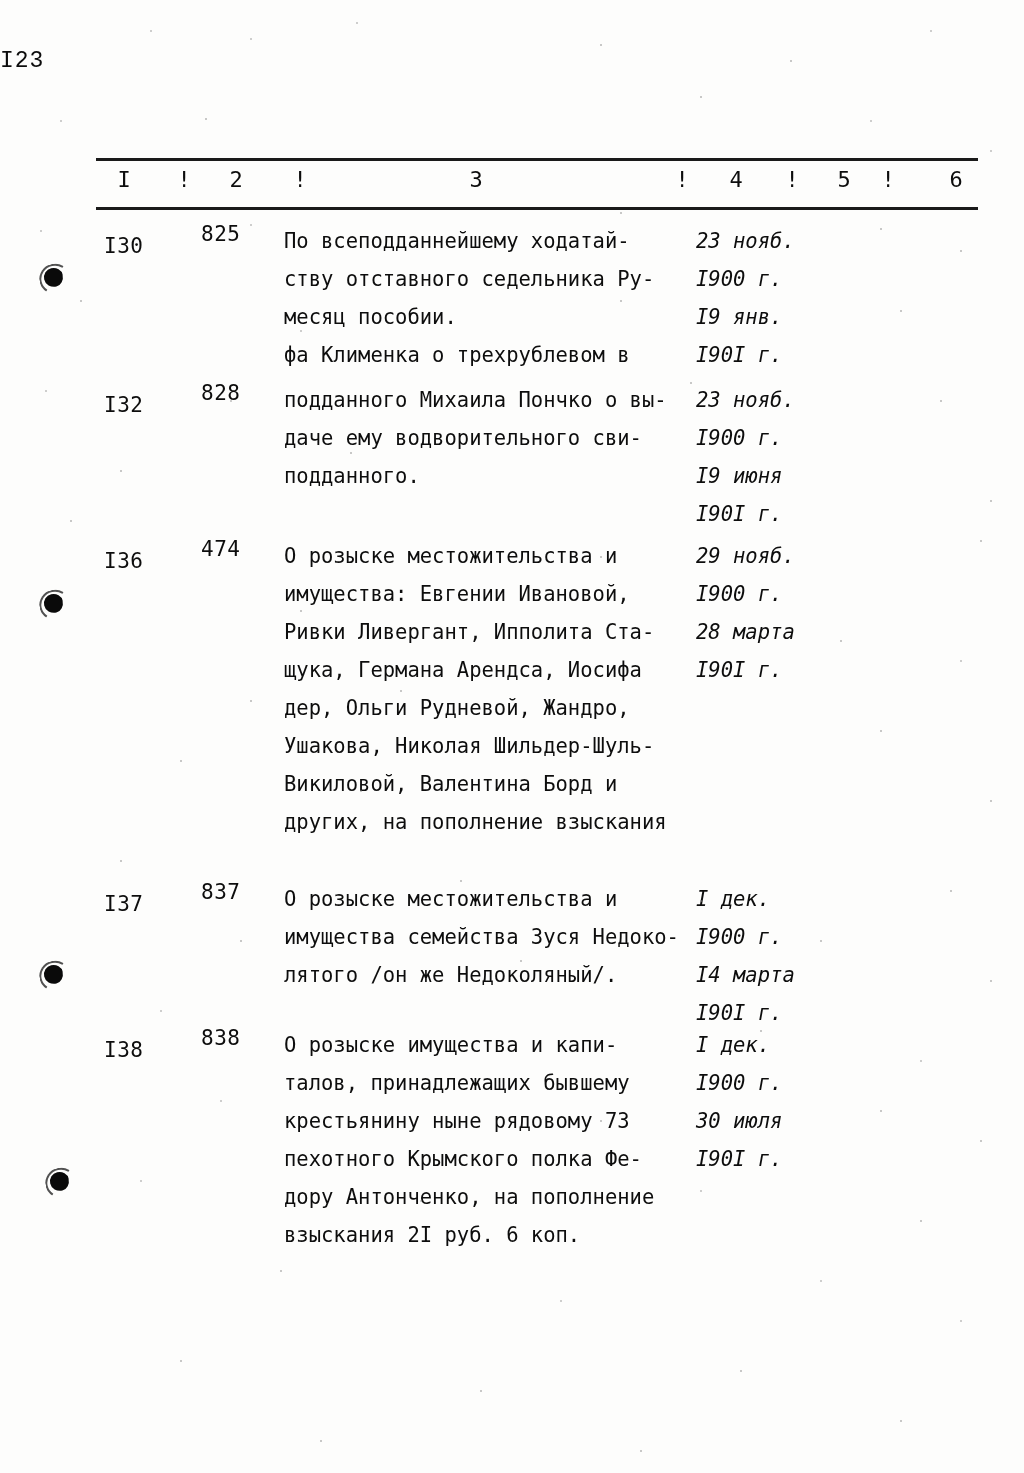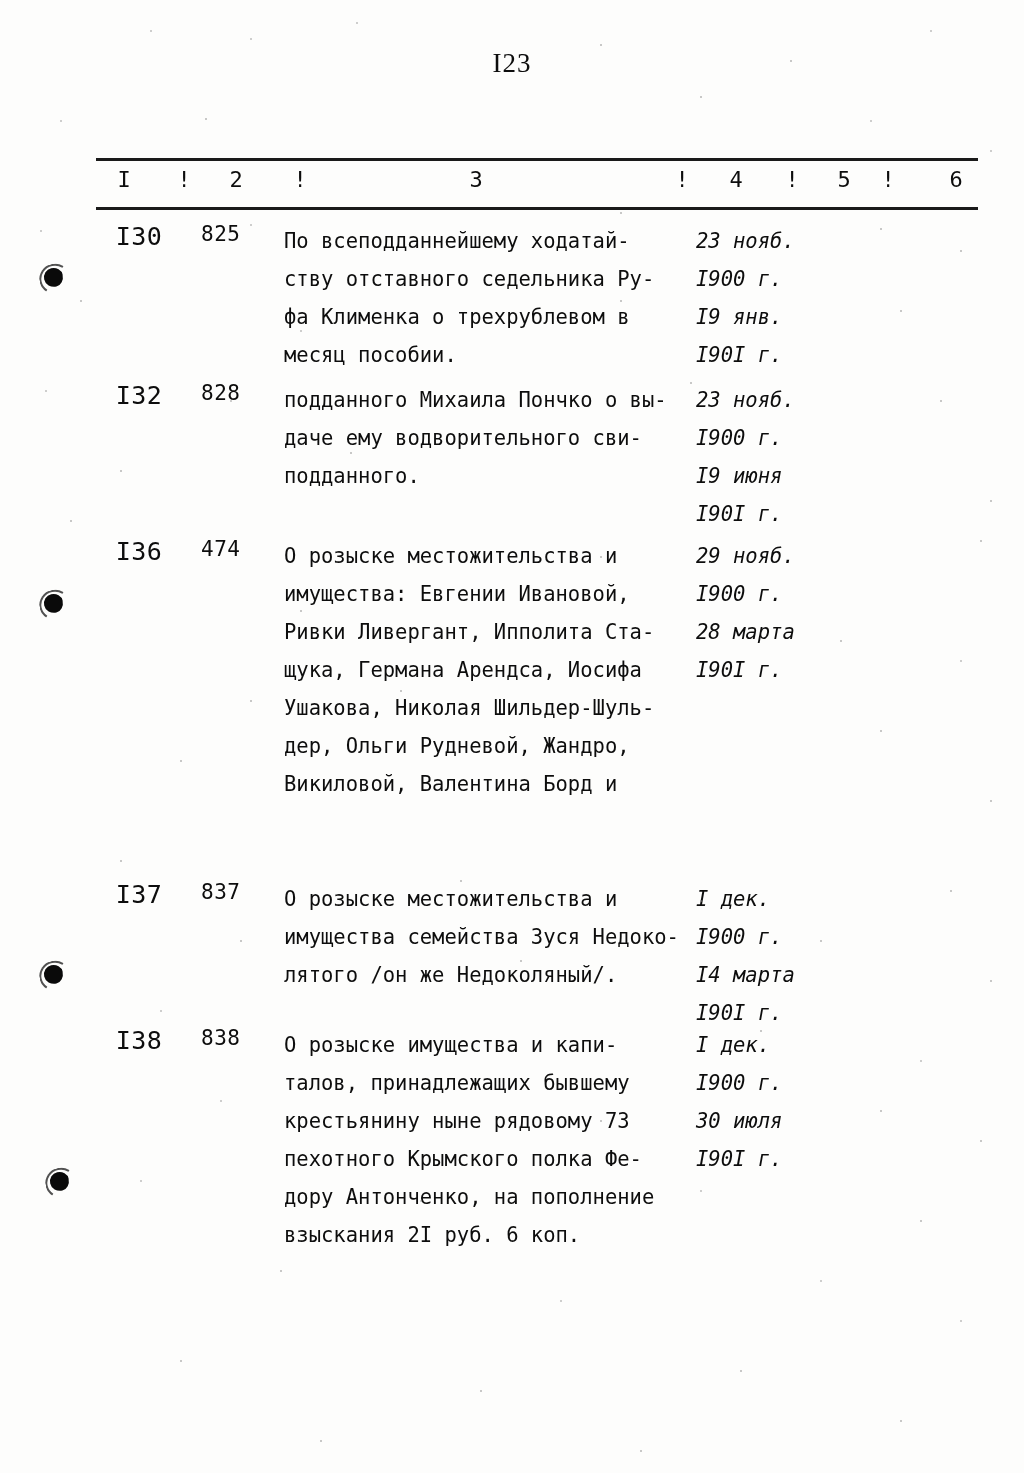--- a/index.html
+++ b/index.html
@@ -17,24 +17,23 @@
     font-family: "DejaVu Sans Mono", "Liberation Mono", monospace;
     color: #0d0d0d;
   }
 
   
   .page-number {
     position: absolute;
     top: 48px;
     left: 0;
     width: 1024px;
-    text-align: center;
-    font-size: 27px;
+    font-size: 23px;
     letter-spacing: 1px;
-    font-family: Liberation Serif, serif;
+    font-family: Liberation Mono, monospace;
   }
 
   
   .header-band {
     position: absolute;
     top: 158px;
     left: 96px;
     width: 882px;
     height: 46px;
     border-top: 3px solid #1a1a1a;
@@ -52,25 +51,24 @@
   
   .record {
     position: absolute;
     left: 96px;
     width: 900px;
   }
 
   .col-1 {
     position: absolute;
     left: 8px;
-    top: 0;
+    top: 12px;
     width: 70px;
-    font-size: 25px;
+    font-size: 21px;
     letter-spacing: 0.5px;
-    text-align: center;
   }
 
   .col-2 {
     position: absolute;
     left: 105px;
     top: 0;
     width: 80px;
     font-size: 21px;
     letter-spacing: 0.5px;
   }
@@ -158,22 +156,22 @@
       <div class="hcell" style="left: 840px; width: 40px;">6</div>
     </div>
 
   <div id="records-root">
       <div class="record" style="top: 222px;">
         <div class="col-1">I30</div>
         <div class="col-2">825</div>
         <div class="col-3">
           <span class="ln">По всеподданнейшему ходатай-</span>
           <span class="ln">ству отставного седельника Ру-</span>
+          <span class="ln">месяц пособии.</span>
           <span class="ln">фа Клименка о трехрублевом в</span>
-          <span class="ln">месяц пособии.</span>
         </div>
         <div class="col-456">
           <span class="ln">23 нояб.</span>
           <span class="ln">I900 г.</span>
           <span class="ln">I9 янв.</span>
           <span class="ln">I90I г.</span>
         </div>
       </div>
       <div class="record" style="top: 381px;">
         <div class="col-1">I32</div>
@@ -191,23 +189,24 @@
         </div>
       </div>
       <div class="record" style="top: 537px;">
         <div class="col-1">I36</div>
         <div class="col-2">474</div>
         <div class="col-3">
           <span class="ln">О розыске местожительства и</span>
           <span class="ln">имущества: Евгении Ивановой,</span>
           <span class="ln">Ривки Ливергант, Ипполита Ста-</span>
           <span class="ln">щука, Германа Арендса, Иосифа</span>
+          <span class="ln">дер, Ольги Рудневой, Жандро,</span>
           <span class="ln">Ушакова, Николая Шильдер-Шуль-</span>
-          <span class="ln">дер, Ольги Рудневой, Жандро,</span>
           <span class="ln">Викиловой, Валентина Борд и</span>
+          <span class="ln">других, на пополнение взыскания</span>
         </div>
         <div class="col-456">
           <span class="ln">29 нояб.</span>
           <span class="ln">I900 г.</span>
           <span class="ln">28 марта</span>
           <span class="ln">I90I г.</span>
         </div>
       </div>
       <div class="record" style="top: 880px;">
         <div class="col-1">I37</div>

